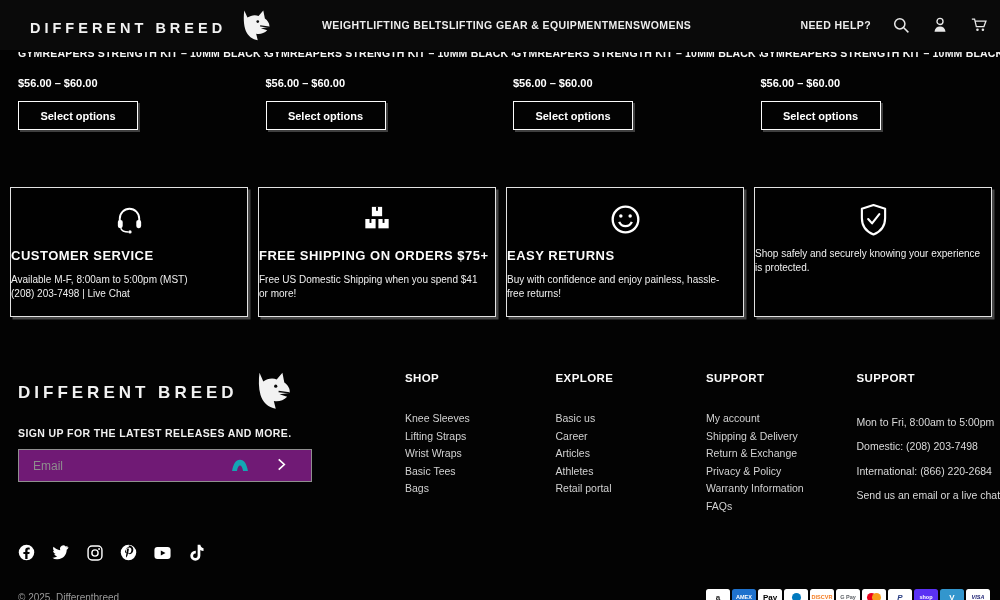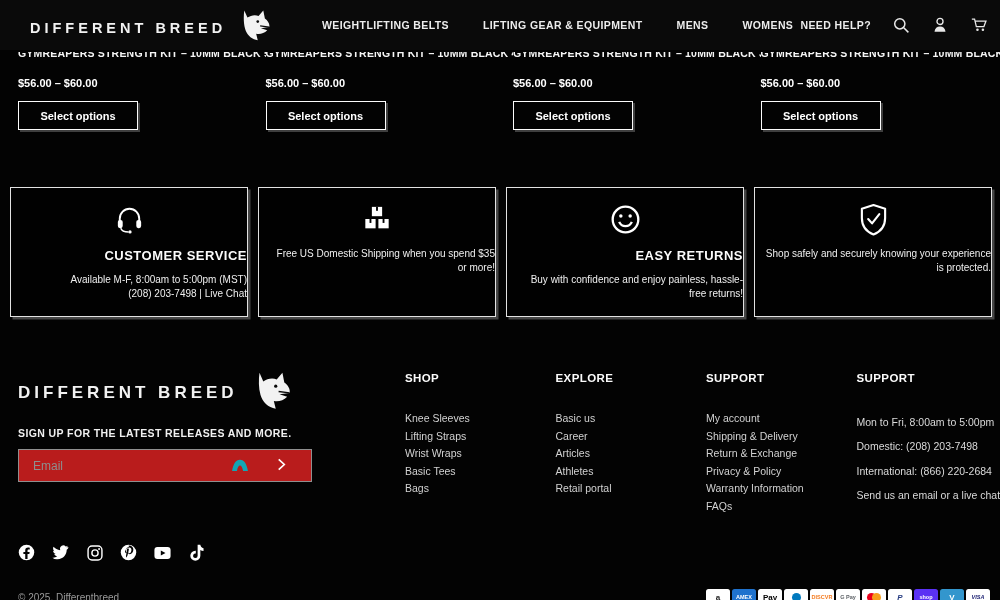--- a/index.html
+++ b/index.html
@@ -4,47 +4,47 @@
 <style>
   * { margin:0; padding:0; box-sizing:border-box; }
   html,body { width:1000px; height:600px; overflow:hidden; background:#000; }
   body { font-family:"Liberation Sans", sans-serif; color:#fff; }
   .page { position:relative; width:1000px; height:600px; background:#030303; overflow:hidden; }
 
   
   .header { position:absolute; top:0; left:0; width:1000px; height:50px; background:#0a0a0a; }
   .brand { position:absolute; left:30px; top:8px; display:flex; align-items:center; gap:8px; cursor:pointer; }
   .brand-text { font-size:14.5px; font-weight:bold; letter-spacing:4px; color:#f2f2f2; white-space:nowrap; }
-  .nav { position:absolute; left:322px; top:0; height:50px; display:flex; align-items:center; gap:34px; }
+  .nav { position:absolute; left:322px; top:0; height:50px; display:flex; align-items:center; }
   .nav-item { font-size:10.5px; font-weight:bold; letter-spacing:.4px; color:#ededed; white-space:nowrap; cursor:pointer; }
   .header-right { position:absolute; right:12px; top:0; height:50px; display:flex; align-items:center; gap:22px; }
   .need-help { font-size:10.5px; font-weight:bold; letter-spacing:.4px; color:#ededed; cursor:pointer; }
   .hicon { width:17px; height:17px; cursor:pointer; display:flex; align-items:center; }
 
   
   .products { position:absolute; left:18px; top:52px; width:982px; display:flex; }
   .p-card { width:247.5px; }
   .p-title { height:10px; overflow:hidden; }
   .p-title span { display:block; margin-top:-7px; font-size:10.5px; font-weight:bold; letter-spacing:.2px; line-height:16px; white-space:nowrap; color:#f5f5f5; cursor:pointer; }
   .p-price { margin-top:15px; font-size:11px; font-weight:bold; color:#fff; }
   .p-btn { margin-top:12px; width:120px; height:29px; background:transparent; border:1px solid #fcfcfc; box-shadow:2px 2px 0 #3f3f3f; color:#fff; font-family:"Liberation Sans",sans-serif; font-size:11px; font-weight:bold; cursor:pointer; }
 
   
   .features { position:absolute; left:10px; top:187px; width:983px; display:flex; gap:10px; }
-  .f-card { width:238px; height:130px; border:1px solid #e2e2e2; box-shadow:2.5px 2.5px 0 #464646; background:#010101; text-align:right; padding-top:13px; }
+  .f-card { width:238px; height:130px; border:1px solid #e2e2e2; box-shadow:2.5px 2.5px 0 #464646; background:#010101; text-align:left; padding-top:13px; }
   .f-icon { height:36px; display:flex; justify-content:center; align-items:center; }
   .f-title { margin-top:11px; font-size:13px; font-weight:bold; letter-spacing:.5px; color:#fbfbfb; }
   .f-line { font-size:10px; line-height:13.5px; color:#efefef; }
   .f-lines { margin-top:10px; }
 
   
   .footer-brand { position:absolute; left:18px; top:370px; display:flex; align-items:center; gap:9px; cursor:pointer; }
   .footer-brand .brand-text { font-size:17px; }
   .signup-heading { position:absolute; left:18px; top:427px; font-size:10.5px; font-weight:bold; letter-spacing:.4px; color:#f0f0f0; }
-  .email-wrap { position:absolute; left:18px; top:449px; width:294px; height:33px; border:1px solid #8f8f8f; background:#b91c1c; display:flex; align-items:center; }
+  .email-wrap { position:absolute; left:18px; top:449px; width:294px; height:33px; border:1px solid #8f8f8f; background:#701a75; display:flex; align-items:center; }
   .email-input { flex:1; height:100%; background:transparent; border:none; outline:none; color:#ddd; font-family:"Liberation Sans",sans-serif; font-size:12px; padding-left:14px; }
   .email-input::placeholder { color:#8e8e8e; }
   .nl-mark { width:22px; height:18px; margin-right:24px; }
   .nl-submit { width:30px; height:100%; background:transparent; border:none; cursor:pointer; display:flex; align-items:center; margin-right:6px; }
 
   .footer-cols { position:absolute; left:405px; top:372px; display:flex; }
   .f-col { width:150.5px; }
   .f-col-title { font-size:11.5px; font-weight:bold; letter-spacing:.4px; color:#fbfbfb; }
   .f-links { margin-top:26px; }
   .f-link { font-size:10.5px; color:#d2d2d2; line-height:17.5px; cursor:pointer; white-space:nowrap; }
@@ -139,22 +139,23 @@
         <div class="f-icon">
           <svg xmlns="http://www.w3.org/2000/svg" viewBox="0 0 32 30" width="30" height="28">
             <rect x="10.5" y="2" width="11" height="10" fill="#fff"></rect>
             <rect x="15" y="2" width="2" height="4.2" fill="#010101"></rect>
             <rect x="3.5" y="15" width="11" height="10" fill="#fff"></rect>
             <rect x="8" y="15" width="2" height="4.2" fill="#010101"></rect>
             <rect x="17.5" y="15" width="11" height="10" fill="#fff"></rect>
             <rect x="22" y="15" width="2" height="4.2" fill="#010101"></rect>
           </svg>
         </div>
+        <div class="f-title">FREE SHIPPING ON ORDERS $75+</div>
         <div class="f-lines">
-          <div class="f-line">Free US Domestic Shipping when you spend $35</div>
+          <div class="f-line">Free US Domestic Shipping when you spend $41</div>
           <div class="f-line">or more!</div>
         </div>
       </div>
       <div class="f-card">
         <div class="f-icon">
           <svg xmlns="http://www.w3.org/2000/svg" viewBox="0 0 34 34" width="33" height="33">
             <circle cx="17" cy="17" r="13.2" fill="none" stroke="#fff" stroke-width="2.4"></circle>
             <circle cx="12.2" cy="13.5" r="1.8" fill="#fff"></circle>
             <circle cx="21.8" cy="13.5" r="1.8" fill="#fff"></circle>
             <path d="M10.5 19.5 a7 7 0 0 0 13 0" fill="none" stroke="#fff" stroke-width="2.4"></path>

